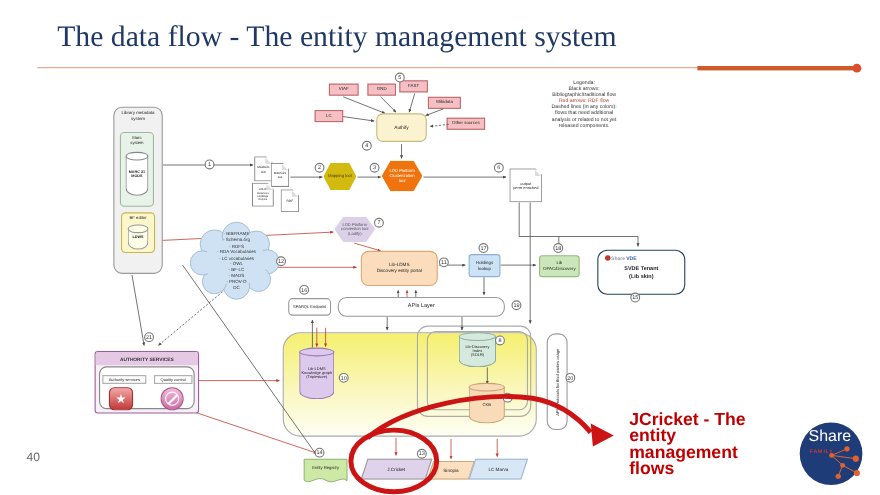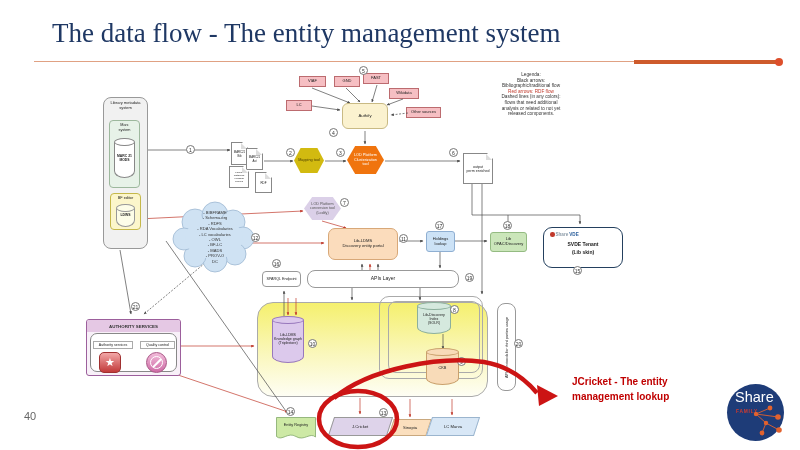--- a/index.html
+++ b/index.html
@@ -270,23 +270,23 @@
   <div class="badge" style="left:503px;top:221px;">18</div>
   <div class="badge" style="left:465px;top:273px;">19</div>
   <div class="badge" style="left:514px;top:339px;">20</div>
   <div class="badge" style="left:131px;top:302px;">21</div>
 
   <svg class="abs" style="left:0;top:0;z-index:5;pointer-events:none;" width="800" height="450">
     <ellipse cx="358" cy="419" rx="39" ry="28" fill="none" stroke="#CC1414" stroke-width="4.5"></ellipse>
     <path d="M334,398 C370,368 440,356 484,362 C508,366 526,380 537,393" fill="none" stroke="#CC1414" stroke-width="4.5"></path>
     <polygon points="537,385 558,396 539,406" fill="#CC1414"></polygon>
   </svg>
-  <div class="abs" style="left:572px;top:374px;width:140px;font-size:10px;font-weight:bold;color:#C00000;line-height:15px;z-index:5;">
+  <div class="abs" style="left:572px;top:374px;width:140px;font-size:16px;font-weight:bold;color:#C00000;line-height:15px;z-index:5;">
     <div>JCricket - The entity</div>
-    <div>management lookup</div>
+    <div>management flows</div>
   </div>
 
   <div class="abs" style="left:24px;top:410px;font-size:11px;color:#666;">40</div>
 
   <div class="abs" style="left:727px;top:384px;width:57px;height:57px;border-radius:50%;background:#1E3C78;z-index:5;">
     <span style="position:absolute;left:8px;top:5px;font-size:14.5px;color:#fff;">Share</span>
     <span style="position:absolute;left:9px;top:25px;font-size:4.8px;font-weight:bold;color:#D23A2E;letter-spacing:0.8px;">FAMILY</span>
     <svg style="position:absolute;left:23px;top:21px;overflow:visible;" width="34" height="34">
       <g stroke="#E2622E" stroke-width="0.9">
         <line x1="6" y1="9" x2="20" y2="3"></line>

